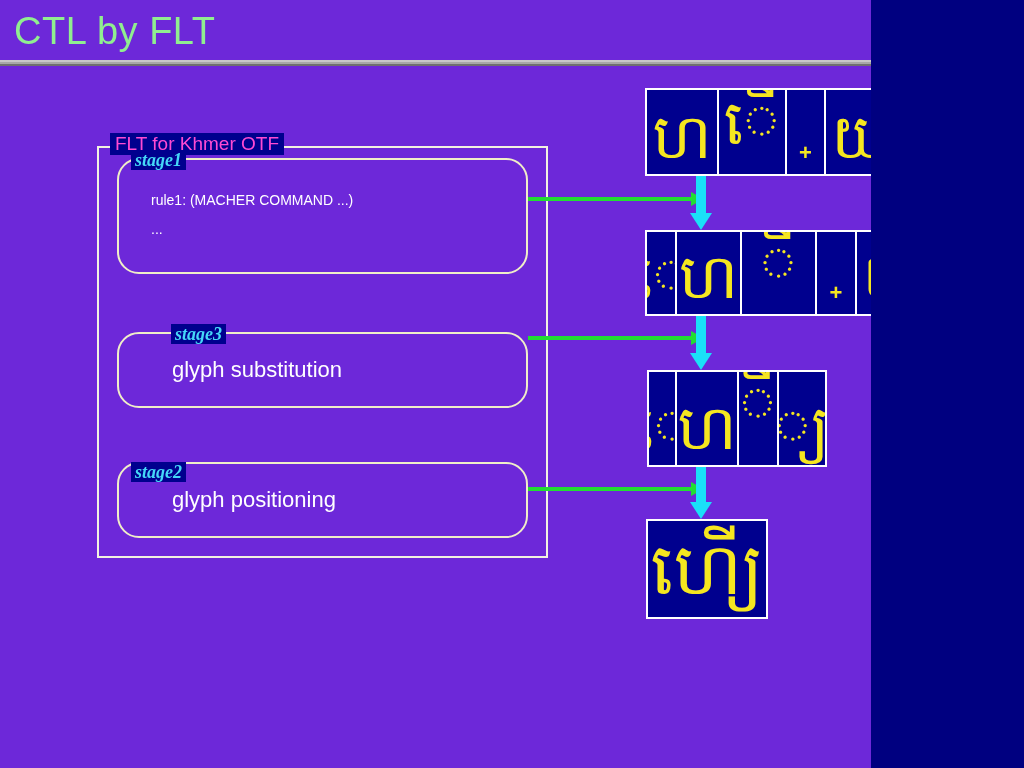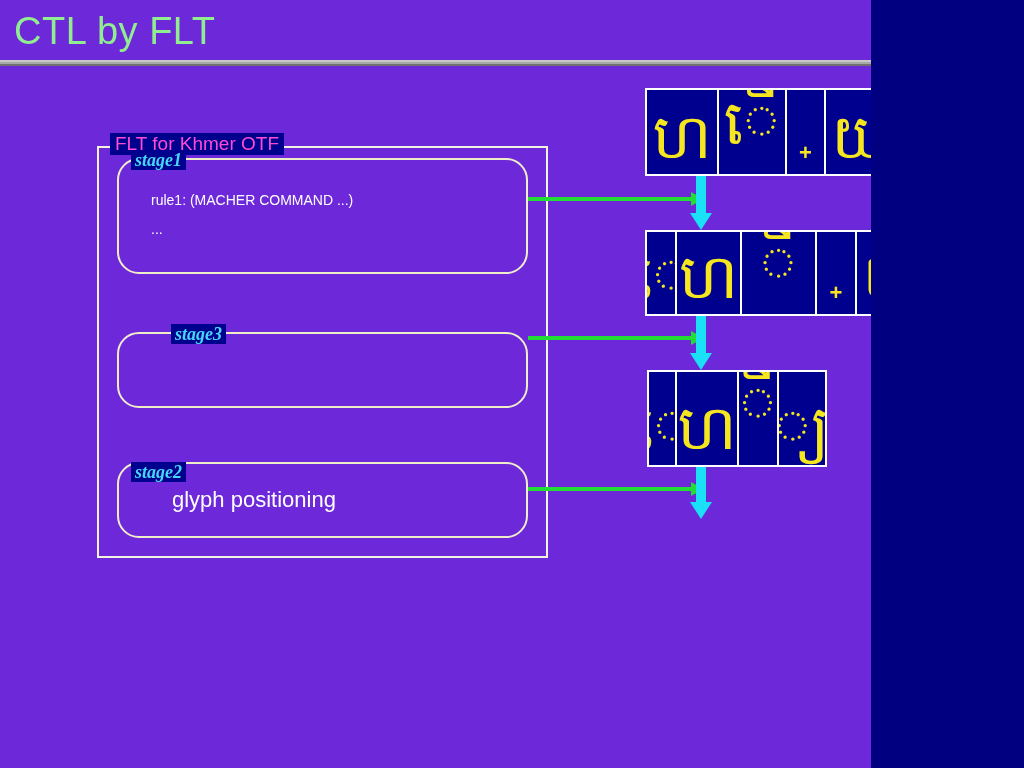--- a/index.html
+++ b/index.html
@@ -209,20 +209,21 @@
 
   <div id="stage1-box" class="stage-box"></div>
   <div id="stage1-label" class="stage-label">stage1</div>
   <div id="stage1-body" class="stage-body">
     <div>rule1: (MACHER COMMAND ...)</div>
     <div>    ...</div>
   </div>
 
   <div id="stage3-box" class="stage-box"></div>
   <div id="stage3-label" class="stage-label">stage3</div>
+  <div id="stage3-body" class="stage-body">glyph substitution</div>
 
   <div id="stage2-box" class="stage-box"></div>
   <div id="stage2-label" class="stage-label">stage2</div>
   <div id="stage2-body" class="stage-body">glyph positioning</div>
 
   <div id="green-arrow-1" class="green-arrow">
     <div class="shaft"></div>
     <div class="head"></div>
   </div>
   <div id="green-arrow-2" class="green-arrow">
@@ -288,14 +289,19 @@
       <span class="glyph big">ហ</span>
     </div>
     <div class="glyph-cell align-top" style="width:40px">
       <span class="glyph big">ី</span>
     </div>
     <div class="glyph-cell align-bottom" style="width:46px">
       <span class="glyph big">្យ</span>
     </div>
   </div>
 
+  <div id="glyph-row-4" class="glyph-row">
+    <div class="glyph-cell" style="width:118px">
+      <span class="glyph final">ហើ្យ</span>
+    </div>
+  </div>
 
 </div>
 
 </body></html>

